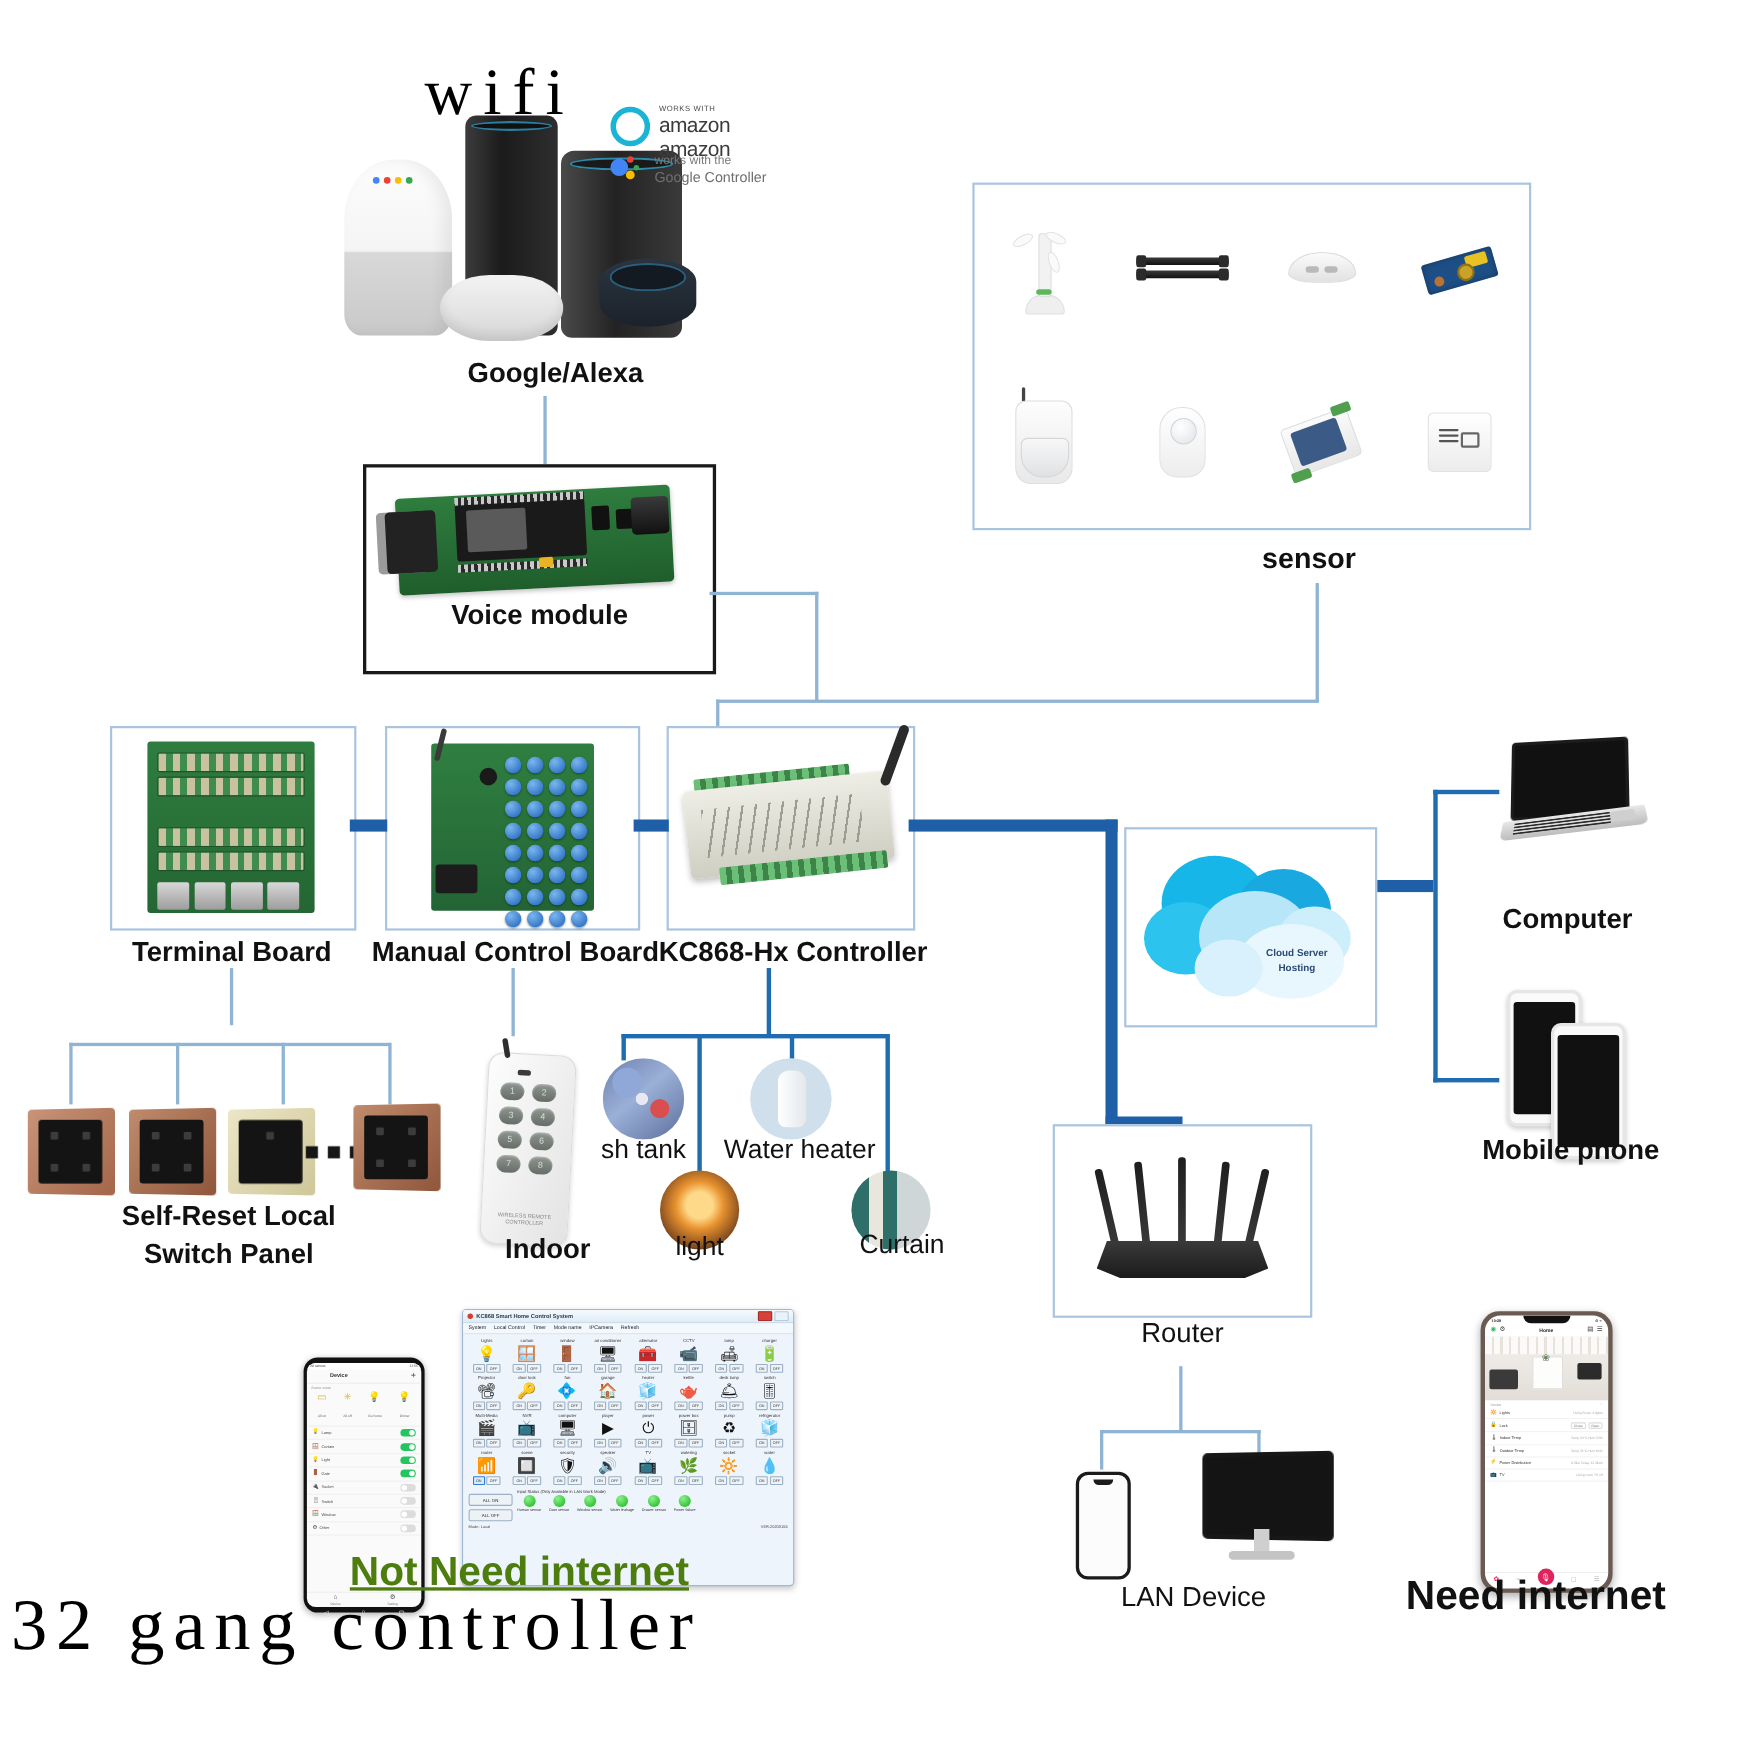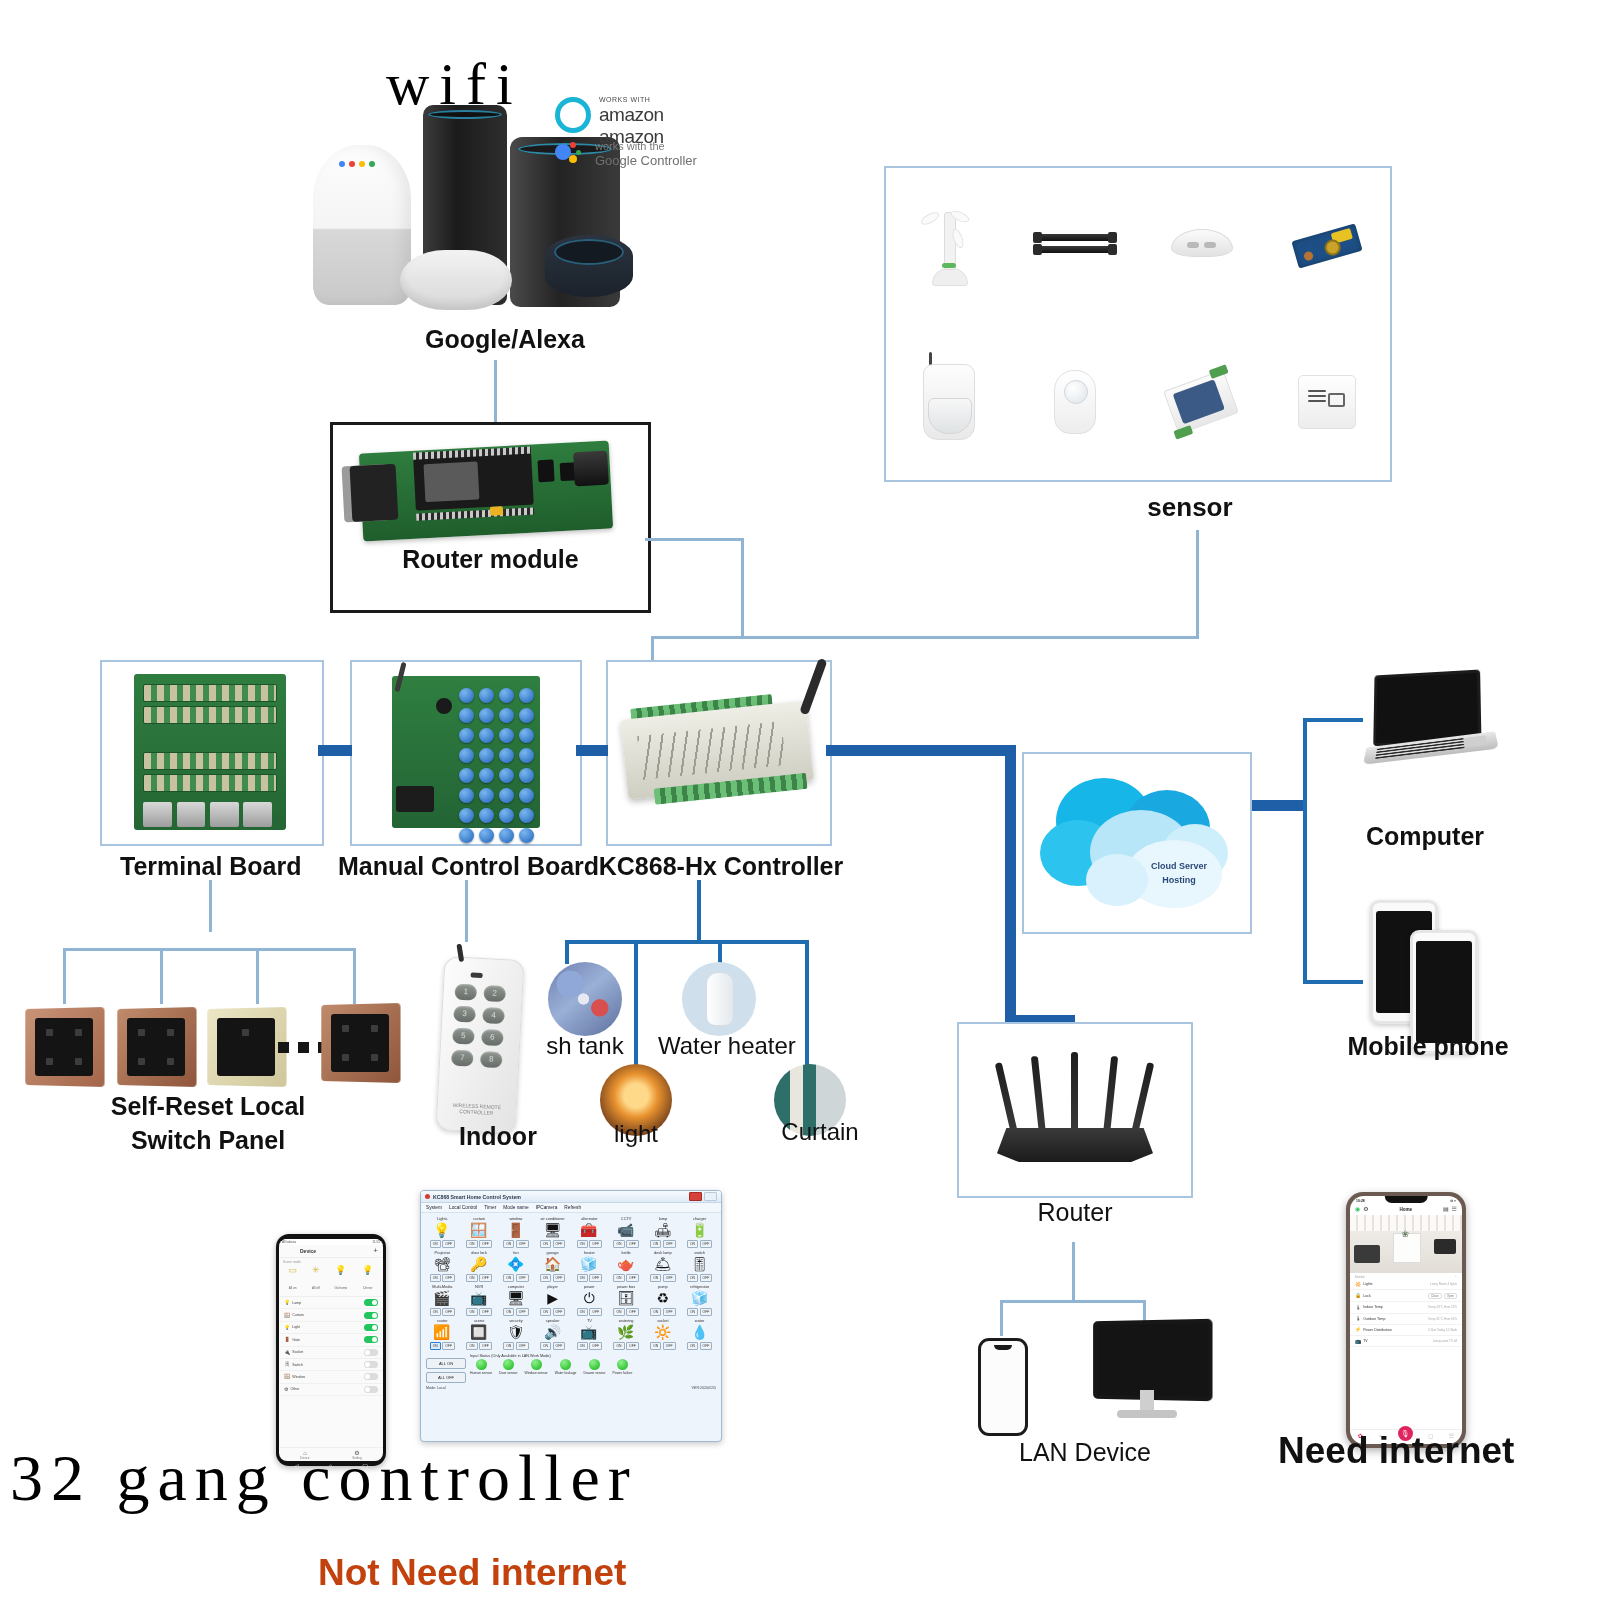--- a/index.html
+++ b/index.html
@@ -380,21 +380,21 @@
     <div class="db9"></div>
     <div class="esp"></div>
     <div class="shield"></div>
     <div class="hdr" style="left:54px;top:2px;width:118px;"></div>
     <div class="hdr" style="left:54px;bottom:18px;width:118px;"></div>
     <div class="blk" style="left:178px;top:16px;width:16px;height:22px;"></div>
     <div class="blk" style="left:200px;top:20px;width:20px;height:18px;"></div>
     <div class="silver"></div>
     <div class="yel"></div>
   </div>
-  <div style="position:absolute;left:0;right:0;top:120px;text-align:center;font-size:25px;font-weight:bold;">Router module</div>
+  <div style="position:absolute;left:0;right:0;top:120px;text-align:center;font-size:25px;font-weight:bold;">Voice module</div>
 </div>
 
 <div class="ln lnh" style="left:645px;top:538px;width:99px;"></div>
 <div class="ln lnv" style="left:741px;top:538px;height:100px;"></div>
 <div class="ln lnv" style="left:651px;top:636px;height:30px;"></div>
 
 <div class="box lightblue" style="left:100px;top:660px;width:220px;height:182px;">
   <div class="tb" style="left:32px;top:12px;width:152px;height:156px;">
     <div class="strip" style="top:10px"></div>
     <div class="strip" style="top:32px"></div>
@@ -1116,14 +1116,14 @@
           <i>◻</i>
         </div>
       <div class="n">
           <i>☰</i>
         </div>
     </div>
   </div>
 </div>
 
 <div class="bigserif" style="left:10px;top:1440px;font-size:66px;letter-spacing:8px;">32 gang controller</div>
-<div style="position:absolute;left:318px;top:1552px;font-size:37px;font-weight:bold;color:#c2410c;">Not Need internet</div>
+<div style="position:absolute;left:318px;top:1408px;font-size:37px;font-weight:bold;color:#4d7c0f;text-decoration:underline;">Not Need internet</div>
 <div style="position:absolute;left:1278px;top:1430px;font-size:37px;font-weight:bold;color:#111;">Need internet</div>
 
 </body></html>

